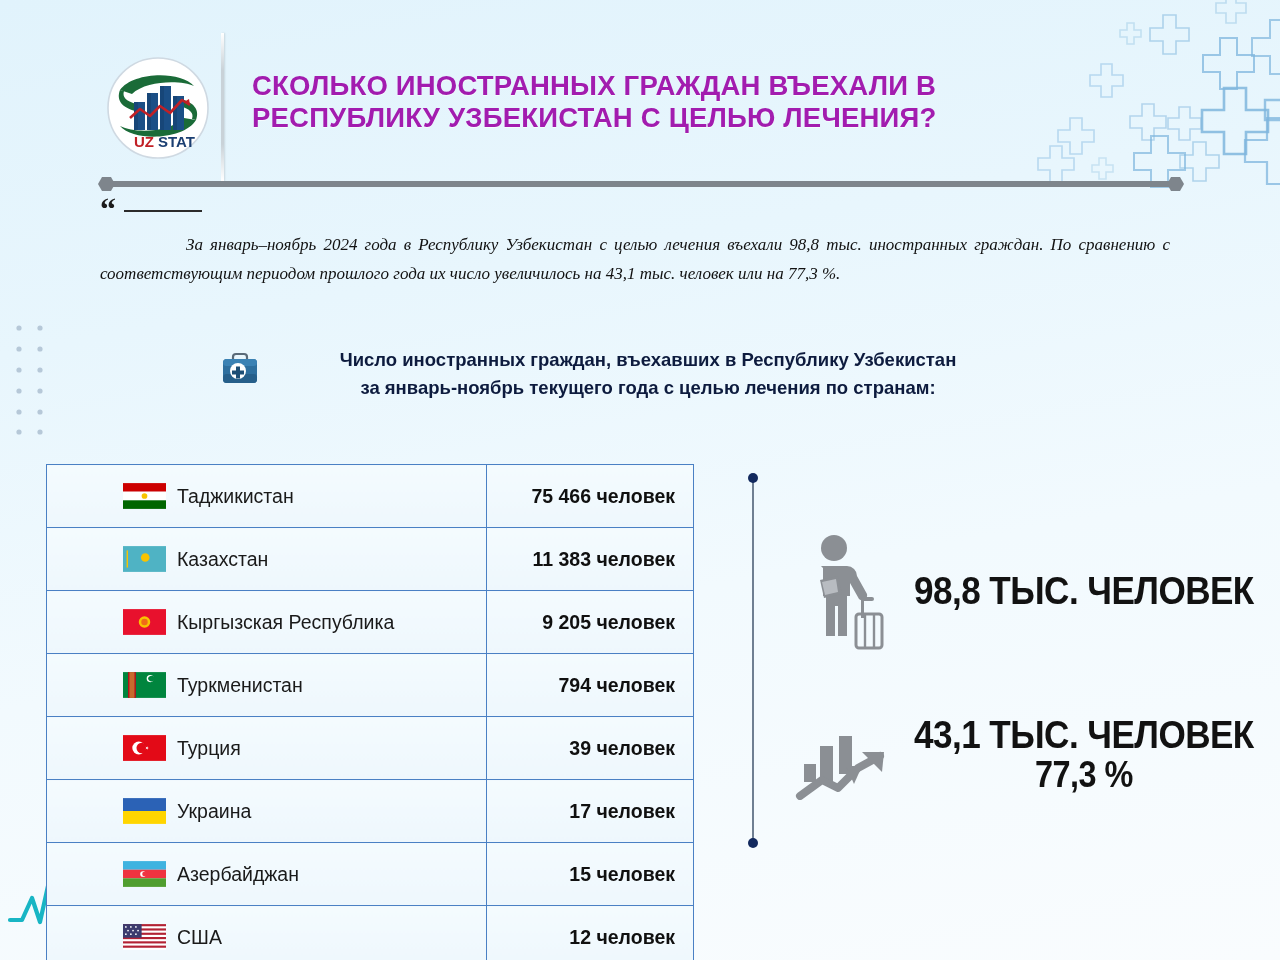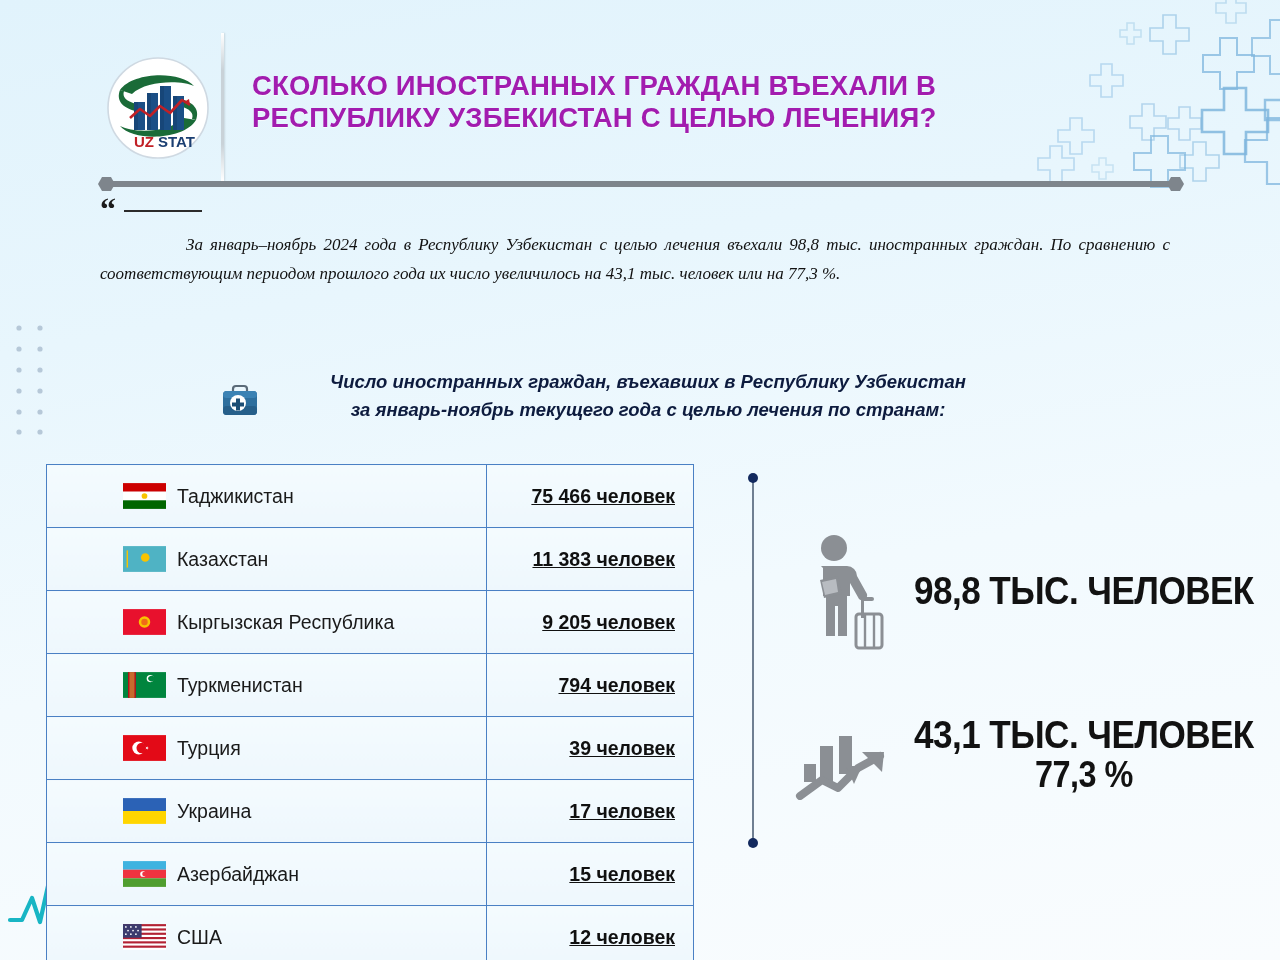--- a/index.html
+++ b/index.html
@@ -46,36 +46,36 @@
   .quote-rule{ height:2px; background:#2b2b2b; width:78px; margin-left:8px; margin-top:4px; }
   .quote-text{
     margin-top:8px; width:1070px;
     font-family:"Liberation Serif", serif;
     font-style:italic; font-size:17px; line-height:1.72;
     color:#111; text-align:justify; text-justify:inter-word;
     text-indent:86px;
   }
 
   
-  .subtitle-wrap{ position:absolute; left:218px; top:368px; width:810px; display:flex; align-items:flex-end;font-style:italic; }
+  .subtitle-wrap{ position:absolute; left:218px; top:346px; width:810px; display:flex; align-items:flex-start; }
   .bagicon{ width:44px; height:44px; flex:0 0 44px; margin-top:2px; }
   .subtitle{
     margin-left:8px; font-size:18.5px; font-weight:bold; color:#0d1b3e;
     line-height:1.52; text-align:center; width:756px;
   }
 
   
   .tbl{ position:absolute; left:46px; top:464px; width:648px; border-collapse:collapse; }
   .tbl td{
     border:1.6px solid #4a80c4;
     height:36.3px; padding:18px;
     background:linear-gradient(to bottom,#f4fbfe,#eef7fd);
   }
   .c-flagname{ width:440px; }
-  .c-value{ width:208px;text-decoration:underline; }
+  .c-value{ width:208px; }
   .fn-inner{ display:flex; align-items:center; padding-left:58px; }
   .flag{ width:43px; height:26px; flex:0 0 43px; border:0; }
   .cname{ margin-left:11px; font-size:19.5px; color:#1a1a1a; font-weight:400;
           font-family:"Liberation Sans", sans-serif; white-space:nowrap; }
   .cval{ text-align:right; padding-right:13px; font-size:19.5px; font-weight:bold; color:#101010; }
 
   
   .rstats{ position:absolute; left:744px; top:470px; width:500px; height:388px; }
   .rline{ position:absolute; left:8px; top:8px; width:2px; height:365px; background:#6f7f92; }
   .rdot{ position:absolute; left:4px; width:10px; height:10px; border-radius:50%; background:#12295e; }

